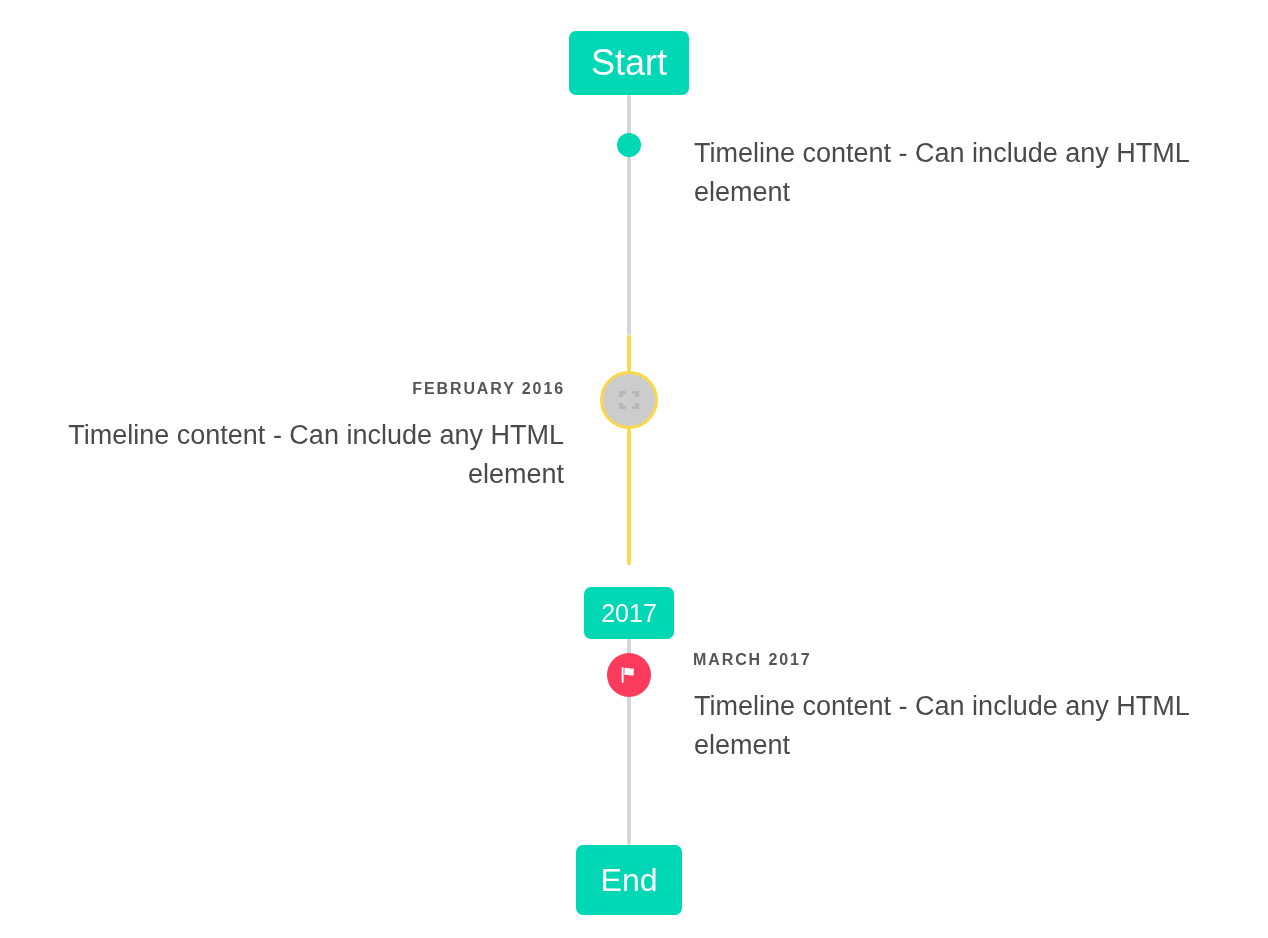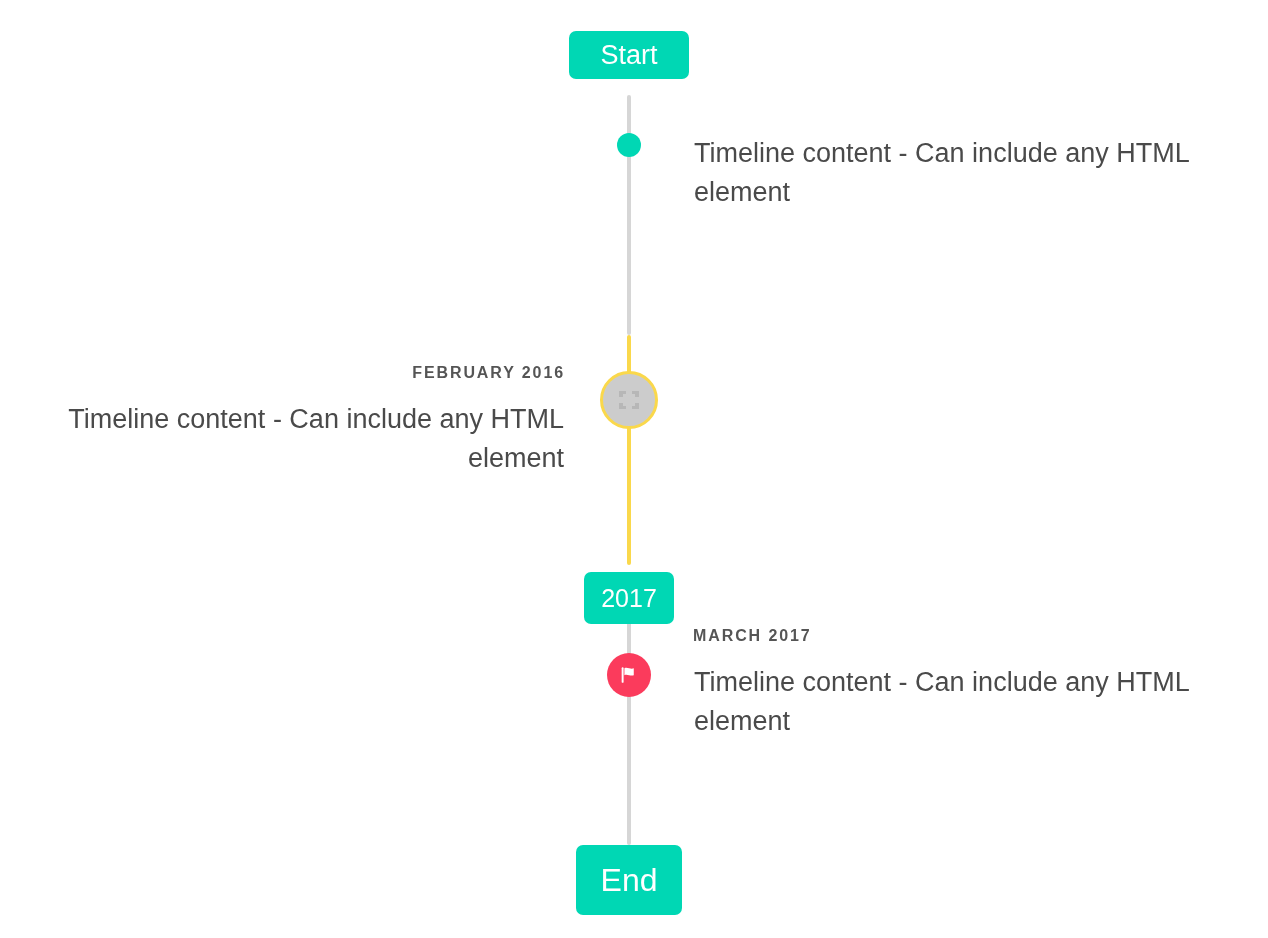--- a/index.html
+++ b/index.html
@@ -46,26 +46,26 @@
     color:#ffffff;
     border-radius:7px;
     display:flex;
     align-items:center;
     justify-content:center;
     line-height:1;
     white-space:nowrap;
   }
   .badge-start{
     left:569px; top:31px;
-    width:120px; height:48px;
-    font-size:27px;
+    width:120px; height:64px;
+    font-size:36px;
     text-align:right;
   }
   .badge-year{
-    left:584px; top:572px;
+    left:584px; top:587px;
     width:90px; height:52px;
     font-size:25px;
   }
   .badge-end{
     left:576px; top:845px;
     width:106px; height:70px;
     font-size:32px;
   }
 
   
@@ -116,22 +116,22 @@
   }
   .entry-body{
     font-size:27px;
     font-weight:normal;
     color:var(--body);
     line-height:1.45;
     margin:1px;
   }
 
   .entry-jan{ top:133px; }
-  .entry-feb{ top:364px; }
-  .entry-mar{ top:627px; }
+  .entry-feb{ top:380px; }
+  .entry-mar{ top:651px; }
 </style>
 </head>
 <body>
 
 <div class="timeline">
 
   <div class="rail rail-gray-top"></div>
   <div class="rail rail-yellow"></div>
   <div class="rail rail-gray-bot"></div>
 

